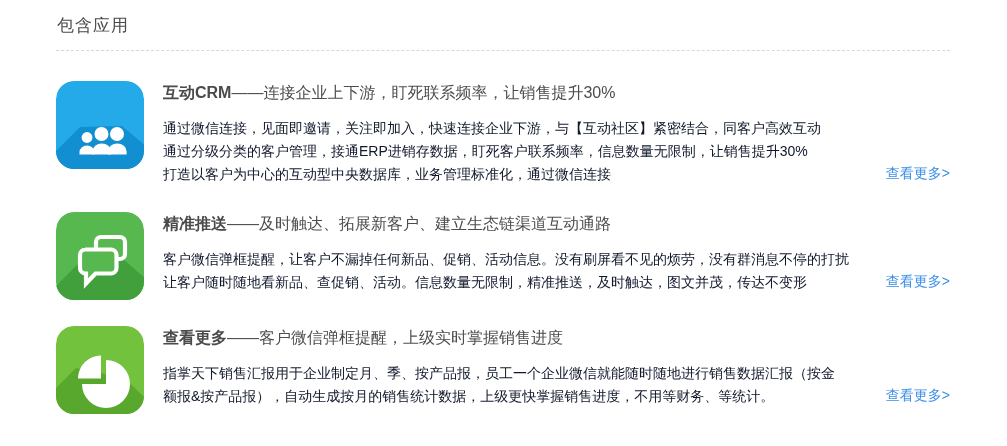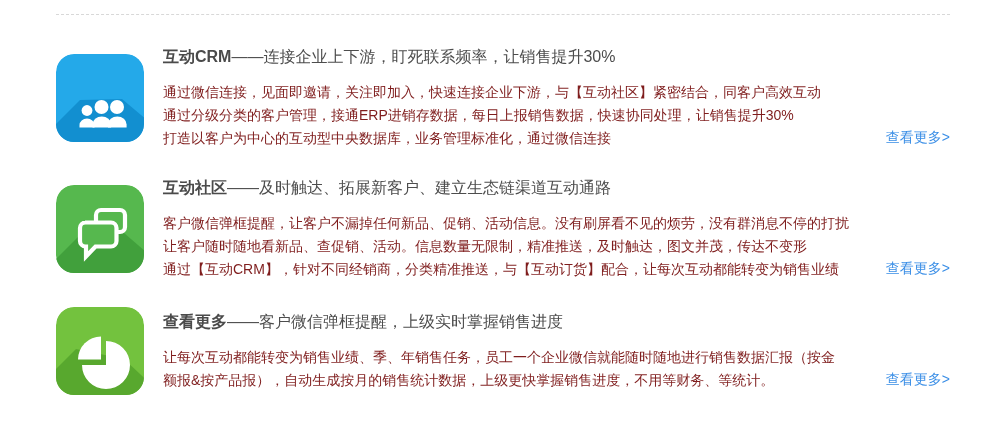--- a/index.html
+++ b/index.html
@@ -7,37 +7,38 @@
     width:1007px; height:446px; overflow:hidden;
     font-family:"Liberation Sans","DejaVu Sans",sans-serif;
     -webkit-font-smoothing:antialiased;
   }
   .container { padding:14px 57px 0 56px; }
   .section-header {
     font-size:17px; color:#4a4a4a; font-weight:400;
     margin:0 0 13px 1px; letter-spacing:1px;
   }
   .separator { border-bottom:1px dashed #d8d8d8; height:0; margin-bottom:30px; }
-  .app-row { display:flex; align-items:center; margin-bottom:26px; }
+  .app-row { display:flex; align-items:flex-start; margin-bottom:26px; }
   .app-icon { width:88px; height:88px; flex:none; display:block; }
   .app-right { flex:1; display:flex; margin-left:19px; min-width:0; }
   .app-content { flex:1; min-width:0; }
   .app-title { font-size:16px; color:#4d4d4d; font-weight:400; margin:2px 0 13px; white-space:nowrap; }
   .app-name { font-weight:bold; color:#4a4a4a; }
-  .app-desc-line { font-size:14px; color:#7f1d1d; line-height:23px; white-space:nowrap; }
+  .app-desc-line { font-size:14px; color:#0f172a; line-height:23px; white-space:nowrap; }
   .more-link {
     align-self:flex-end; flex:none; margin-left:26px; padding-bottom:3px;
     font-size:14px; color:#3a8ee6; text-decoration:none; cursor:pointer; white-space:nowrap;
   }
 </style>
 </head>
 <body>
 
 <div class="container">
 
+  <h2 class="section-header">包含应用</h2>
   <div class="separator"></div>
 
   <div class="app-row">
     <svg class="app-icon" viewBox="0 0 88 88" width="88" height="88">
       <defs>
           <clipPath id="clipA">
             <rect width="88" height="88" rx="18"></rect>
           </clipPath>
         </defs>
       <g clip-path="url(#clipA)">
@@ -50,21 +51,21 @@
         <path d="M36.5 73.5 v-3 a9.3 8 0 0 1 18.6 0 v3 z" fill="#fff"></path>
         <path d="M52 73.5 v-3 a9.3 8 0 0 1 18.6 0 v3 z" fill="#fff"></path>
       </g>
     </svg>
     <div class="app-right">
       <div class="app-content">
         <div class="app-title">
           <span class="app-name">互动CRM</span><span>——连接企业上下游，盯死联系频率，让销售提升30%</span>
         </div>
         <div class="app-desc-line">通过微信连接，见面即邀请，关注即加入，快速连接企业下游，与【互动社区】紧密结合，同客户高效互动</div>
-        <div class="app-desc-line">通过分级分类的客户管理，接通ERP进销存数据，每日上报销售数据，快速协同处理，让销售提升30%</div>
+        <div class="app-desc-line">通过分级分类的客户管理，接通ERP进销存数据，盯死客户联系频率，信息数量无限制，让销售提升30%</div>
         <div class="app-desc-line">打造以客户为中心的互动型中央数据库，业务管理标准化，通过微信连接</div>
       </div>
       <a class="more-link">查看更多&gt;</a>
     </div>
   </div>
 
   <div class="app-row">
     <svg class="app-icon" viewBox="0 0 88 88" width="88" height="88">
       <defs>
           <clipPath id="clipB">
@@ -74,25 +75,24 @@
       <g clip-path="url(#clipB)">
         <rect width="88" height="88" rx="18" fill="#56b84e"></rect>
         <polygon points="26,48 -10,84 -10,98 98,98 98,74 68,48" fill="#41a03c"></polygon>
         <rect x="40" y="25" width="29" height="22" rx="5" fill="none" stroke="#ffffff" stroke-width="4.2"></rect>
         <path d="M29 37.5 h26 a5.5 5.5 0 0 1 5.5 5.5 v13 a5.5 5.5 0 0 1 -5.5 5.5 h-15.5 l-9.5 10 v-10 h-0.5 a5.5 5.5 0 0 1 -5.5 -5.5 v-13 a5.5 5.5 0 0 1 5.5 -5.5 z" stroke="#ffffff" stroke-width="4.2" fill="#56b84e"></path>
       </g>
     </svg>
     <div class="app-right">
       <div class="app-content">
         <div class="app-title">
-          <span class="app-name">互动社区</span><span>——及时触达、拓展新客户、建立生态链渠道互动通路</span>
+          <span class="app-name">精准推送</span><span>——及时触达、拓展新客户、建立生态链渠道互动通路</span>
         </div>
         <div class="app-desc-line">客户微信弹框提醒，让客户不漏掉任何新品、促销、活动信息。没有刷屏看不见的烦劳，没有群消息不停的打扰</div>
         <div class="app-desc-line">让客户随时随地看新品、查促销、活动。信息数量无限制，精准推送，及时触达，图文并茂，传达不变形</div>
-        <div class="app-desc-line">通过【互动CRM】，针对不同经销商，分类精准推送，与【互动订货】配合，让每次互动都能转变为销售业绩</div>
       </div>
       <a class="more-link">查看更多&gt;</a>
     </div>
   </div>
 
   <div class="app-row">
     <svg class="app-icon" viewBox="0 0 88 88" width="88" height="88">
       <defs>
           <clipPath id="clipC">
             <rect width="88" height="88" rx="18"></rect>
@@ -103,20 +103,20 @@
         <polygon points="20,42 -10,72 -10,98 98,98 98,80 68,52" fill="#58a82e"></polygon>
         <path d="M50 58 L50 34 A24 24 0 1 1 26 58 Z" fill="#ffffff"></path>
         <path d="M45 52.5 L45 29.5 A23 23 0 0 0 22 52.5 Z" fill="#ffffff"></path>
       </g>
     </svg>
     <div class="app-right">
       <div class="app-content">
         <div class="app-title">
           <span class="app-name">查看更多</span><span>——客户微信弹框提醒，上级实时掌握销售进度</span>
         </div>
-        <div class="app-desc-line">让每次互动都能转变为销售业绩、季、年销售任务，员工一个企业微信就能随时随地进行销售数据汇报（按金</div>
+        <div class="app-desc-line">指掌天下销售汇报用于企业制定月、季、按产品报，员工一个企业微信就能随时随地进行销售数据汇报（按金</div>
         <div class="app-desc-line">额报&amp;按产品报），自动生成按月的销售统计数据，上级更快掌握销售进度，不用等财务、等统计。</div>
       </div>
       <a class="more-link">查看更多&gt;</a>
     </div>
   </div>
 
 </div>
 
 </body></html>

